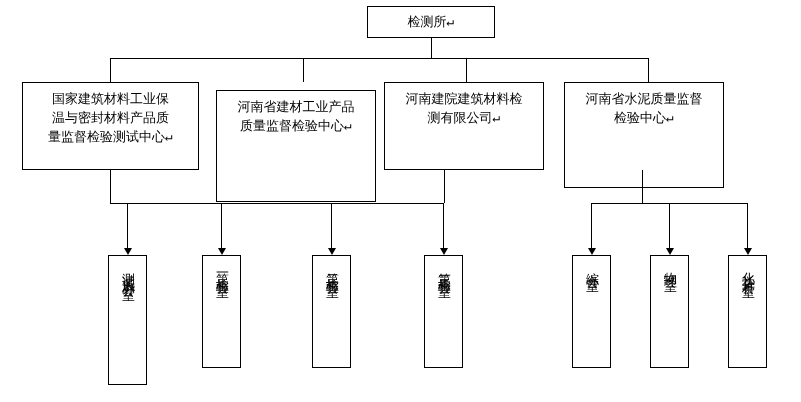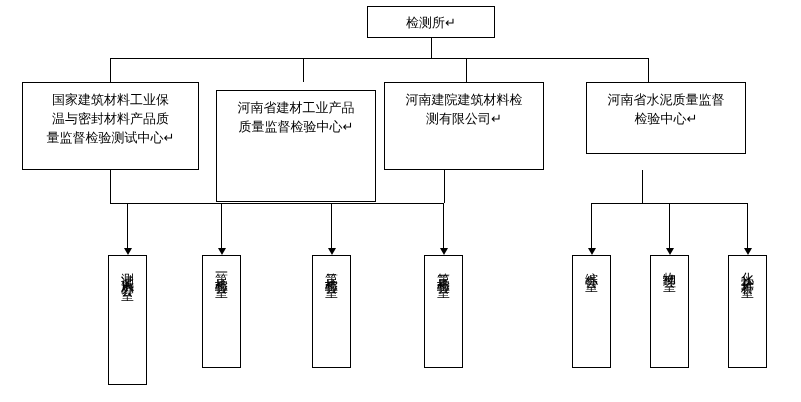--- a/index.html
+++ b/index.html
@@ -6,21 +6,21 @@
   html, body {
     margin: 0;
     padding: 0;
     background: #ffffff;
   }
   #chart-root {
     position: relative;
     width: 801px;
     height: 402px;
     background: #ffffff;
-    font-family: Liberation Sans, sans-serif;
+    font-family: Liberation Mono, monospace;
     overflow: hidden;
   }
   
   .node {
     position: absolute;
     box-sizing: border-box;
     border: 1px solid #000000;
     background: #ffffff;
     color: #000000;
     font-size: 13px;
@@ -105,21 +105,21 @@
   <div class="node mid" style="left:216px; top:90px; width:160px; height:112px;">
     <span class="label">河南省建材工业产品
 质量监督检验中心↵</span>
   </div>
 
   <div class="node mid" style="left:384px; top:82px; width:160px; height:88px;">
     <span class="label">河南建院建筑材料检
 测有限公司↵</span>
   </div>
 
-  <div class="node mid" style="left:586px; top:82px; width:160px; height:72px;">
+  <div class="node mid" style="left:564px; top:82px; width:160px; height:106px;">
     <span class="label">河南省水泥质量监督
 检验中心↵</span>
   </div>
 
   <div class="vline" style="left:110px; top:170px; height:33px;"></div>
 
   <div class="hline" style="left:110px; top:203px; width:334px;"></div>
 
   <div class="vline" style="left:444px; top:170px; height:33px;"></div>
 

